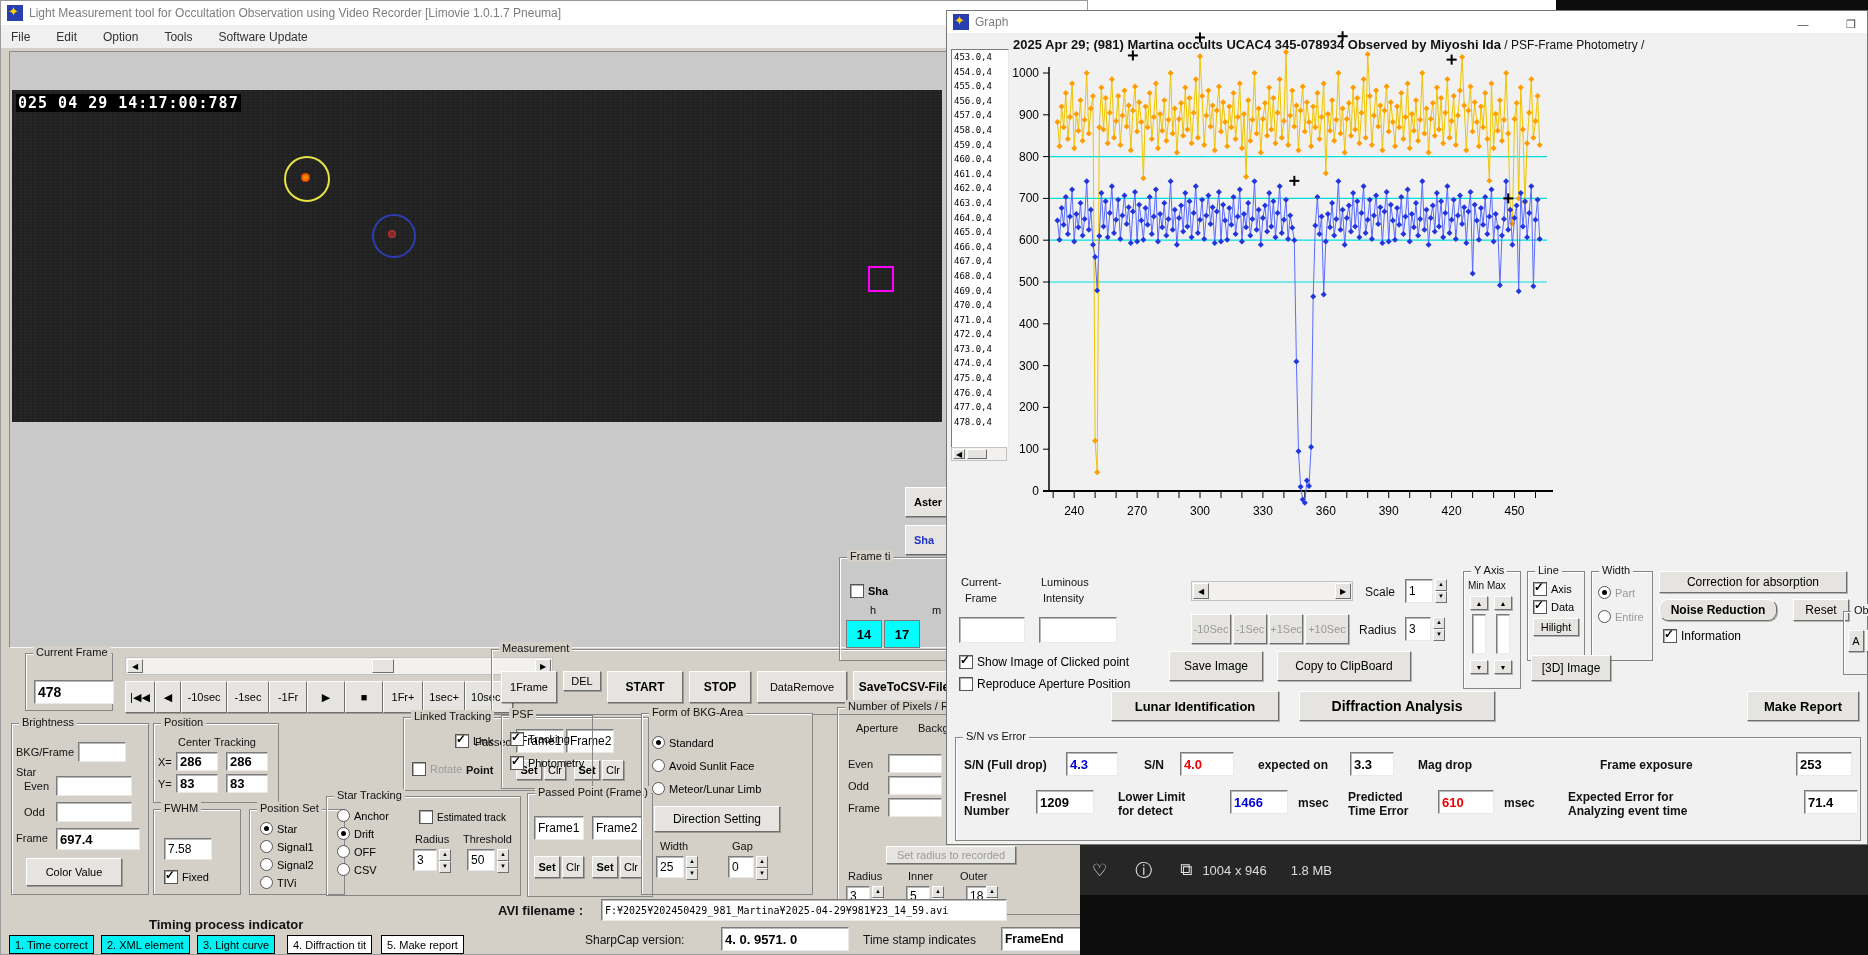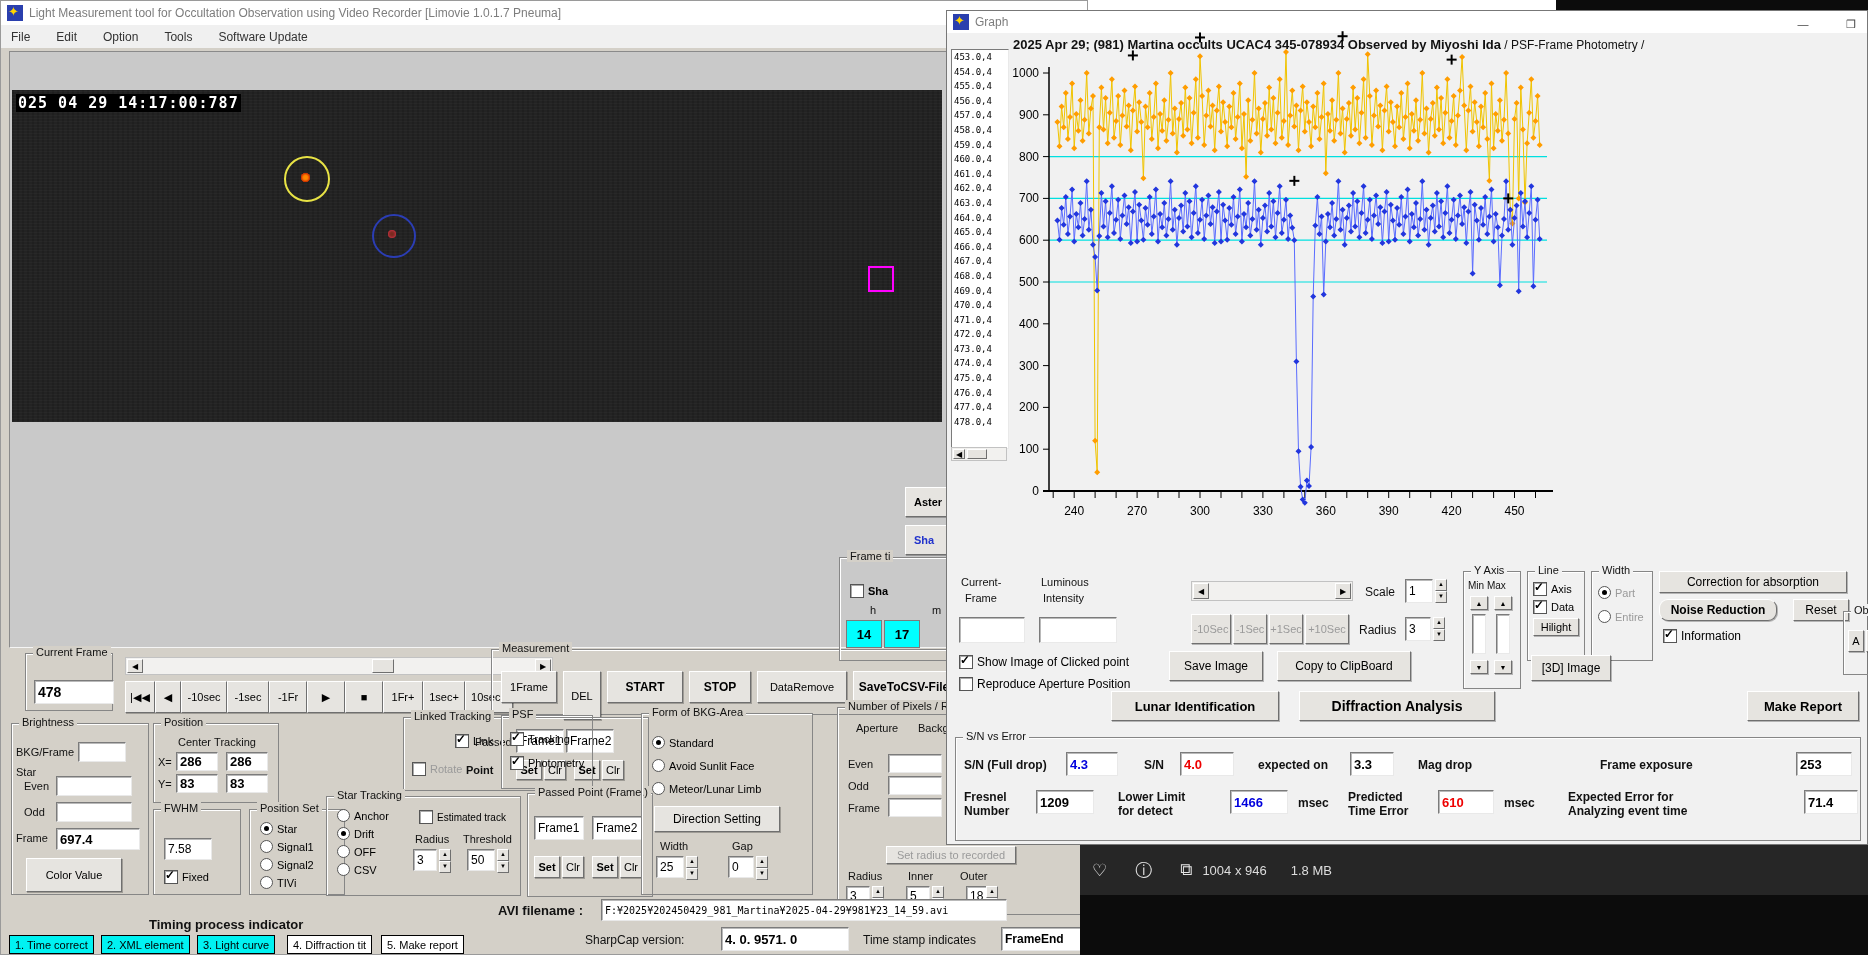--- a/index.html
+++ b/index.html
@@ -104,39 +104,39 @@
         <div class="btn" style="left: 258px; top: 0px; width: 40px; height: 32px; font-size: 11px; position: absolute;">1Fr+</div>
         <div class="btn" style="left: 298px; top: 0px; width: 42px; height: 32px; font-size: 11px; position: absolute;">1sec+</div>
         <div class="btn" style="left: 340px; top: 0px; width: 48px; height: 32px; font-size: 11px; position: absolute;">10sec+</div>
       </div>
 
     <div class="gb" style="left:490px;top:648px;width:458px;height:66px;">
       <span class="leg">Measurement</span>
     </div>
     <div class="abs" id="measrow" style="left:0;top:670px;">
         <div class="btn" style="left: 500px; top: 0px; width: 56px; height: 32px; font-size: 11px; position: absolute;">1Frame</div>
-        <div class="btn" style="left: 562px; top: 0px; width: 38px; height: 49px; font-size: 11px; position: absolute; text-align: right;">DEL</div>
+        <div class="btn" style="left: 562px; top: 0px; width: 38px; height: 20px; font-size: 11px; position: absolute; text-align: right;">DEL</div>
         <div class="btn b" style="left: 606px; top: 0px; width: 76px; height: 32px; font-size: 12px; position: absolute;">START</div>
         <div class="btn b" style="left: 688px; top: 0px; width: 62px; height: 32px; font-size: 12px; position: absolute;">STOP</div>
         <div class="btn" style="left: 756px; top: 0px; width: 90px; height: 32px; font-size: 11px; position: absolute;">DataRemove</div>
         <div class="btn b" style="left: 852px; top: 0px; width: 102px; height: 32px; font-size: 12px; position: absolute;">SaveToCSV-File</div>
       </div>
 
     <div class="gb" style="left:10px;top:722px;width:138px;height:172px;">
       <span class="leg">Brightness</span>
       <span class="lbl" style="left:4px;top:22px;">BKG/Frame</span>
       <div class="tb" style="left:66px;top:18px;width:48px;height:20px;"></div>
       <span class="lbl" style="left:4px;top:42px;">Star</span>
       <span class="lbl" style="left:12px;top:56px;">Even</span>
       <div class="tb" style="left:44px;top:52px;width:76px;height:20px;"></div>
       <span class="lbl" style="left:12px;top:82px;">Odd</span>
       <div class="tb" style="left:44px;top:78px;width:76px;height:20px;"></div>
       <span class="lbl" style="left:4px;top:108px;">Frame</span>
       <div class="tb b" style="left:44px;top:104px;width:84px;height:22px;font-size:13px;">697.4</div>
-      <div class="btn" style="left:14px;top:134px;width:96px;height:34px;">Color Value</div>
+      <div class="btn" style="left:14px;top:134px;width:96px;height:28px;">Color Value</div>
     </div>
 
     <div class="gb" style="left:152px;top:722px;width:126px;height:80px;">
       <span class="leg">Position</span>
       <span class="lbl" style="left:24px;top:12px;"><span>Center</span>&nbsp;<span>Tracking</span></span>
       <span class="lbl" style="left:4px;top:32px;">X=</span>
       <div class="tb b" style="left:22px;top:28px;width:42px;height:19px;font-size:13px;">286</div>
       <div class="tb b" style="left:72px;top:28px;width:42px;height:19px;font-size:13px;">286</div>
       <span class="lbl" style="left:4px;top:54px;">Y=</span>
       <div class="tb b" style="left:22px;top:50px;width:42px;height:19px;font-size:13px;">83</div>

